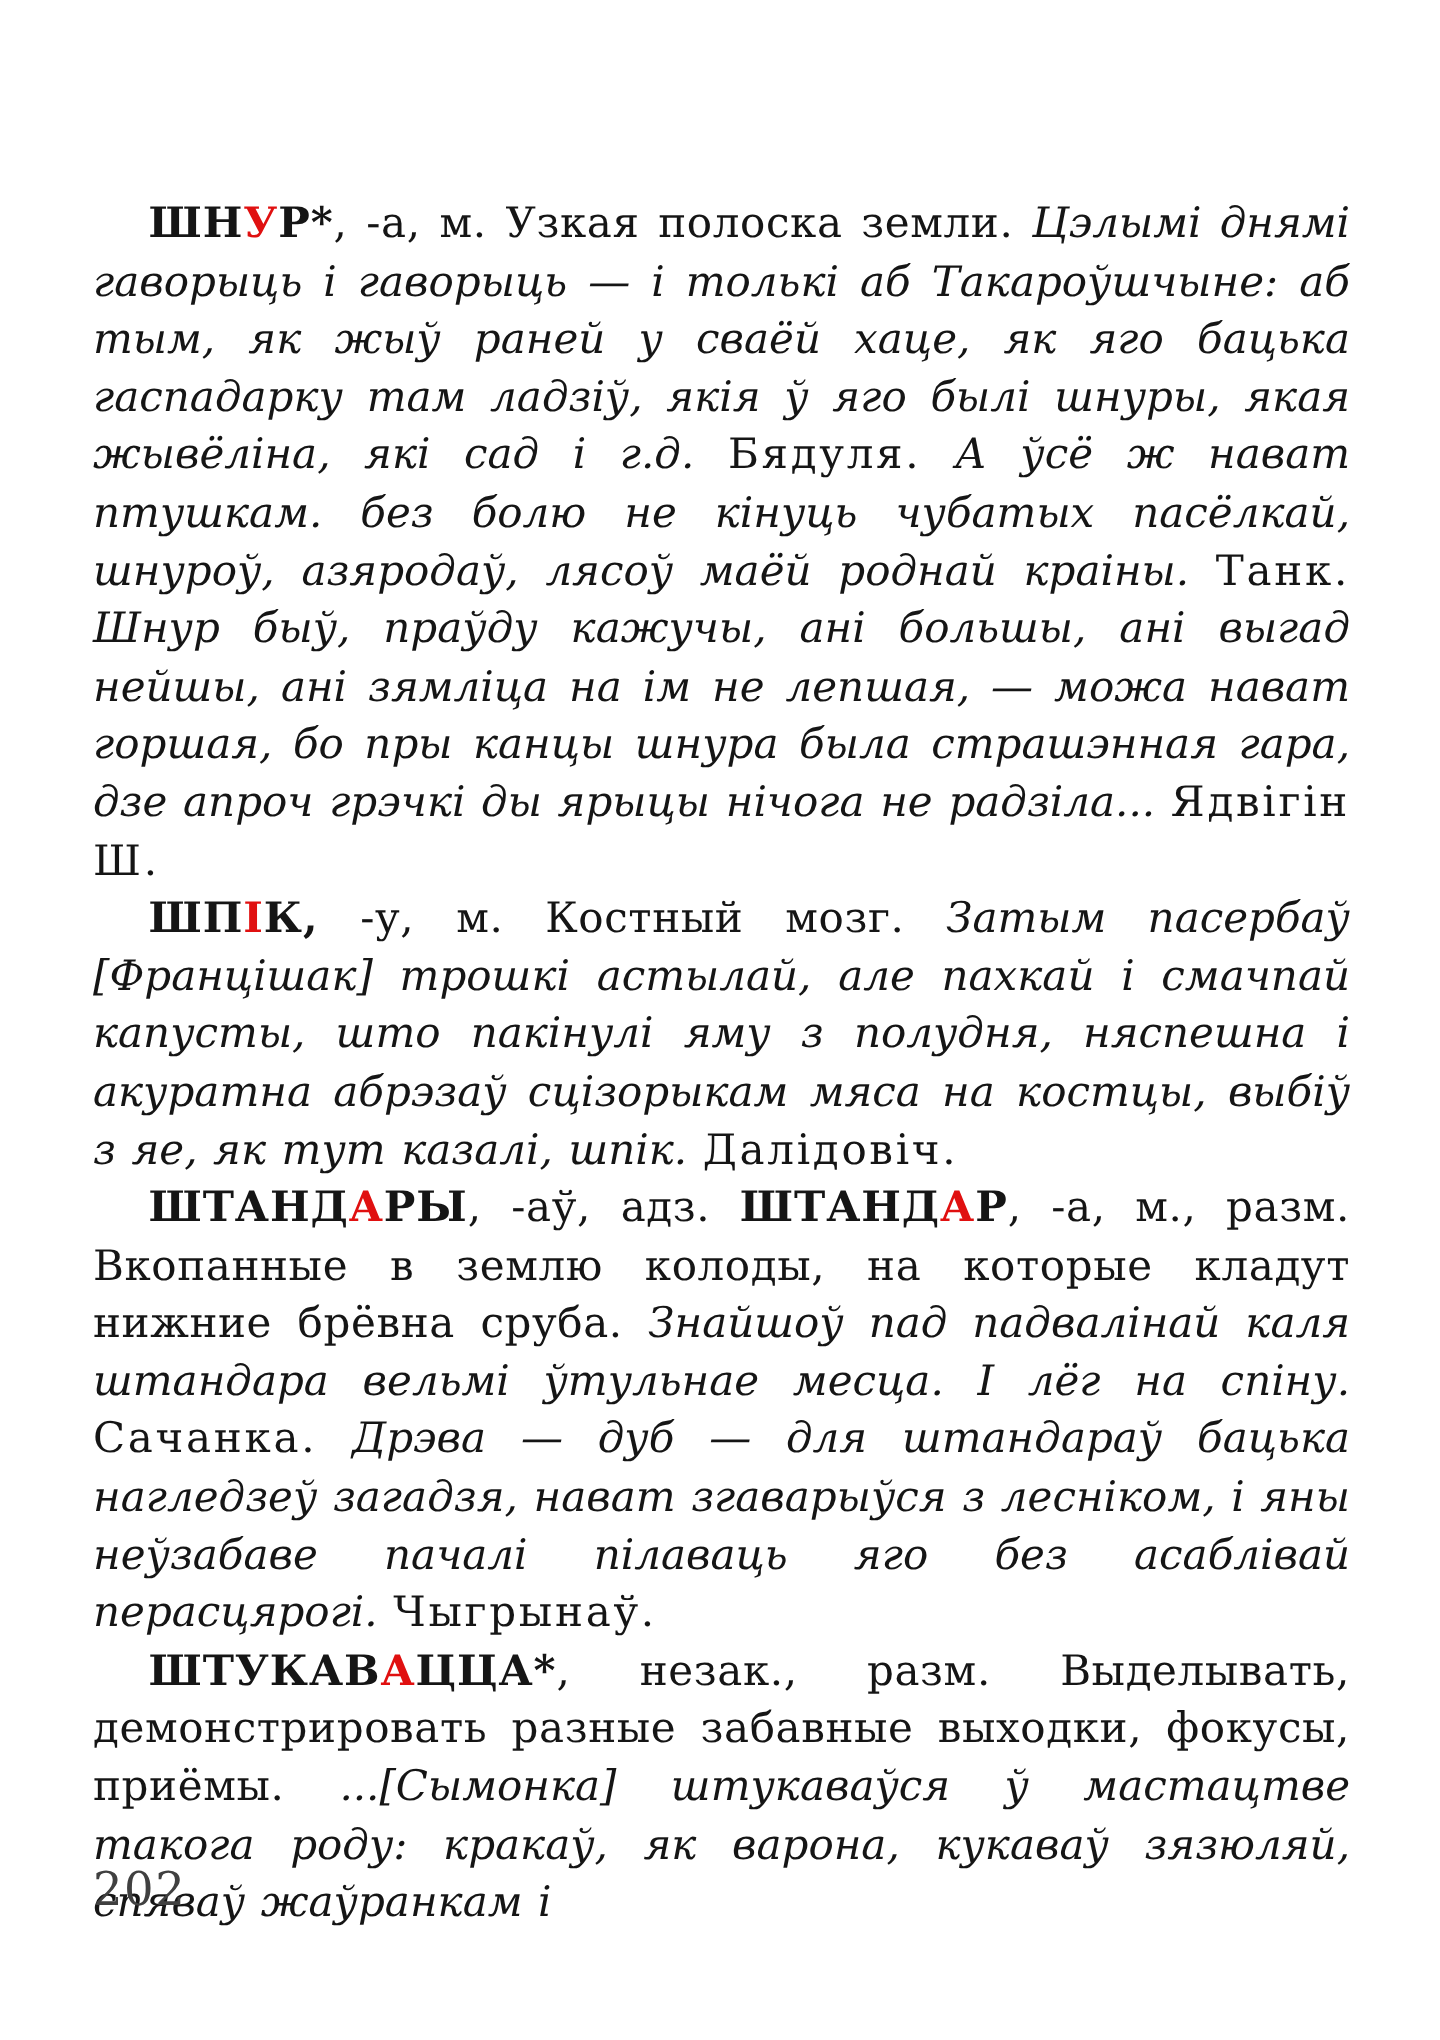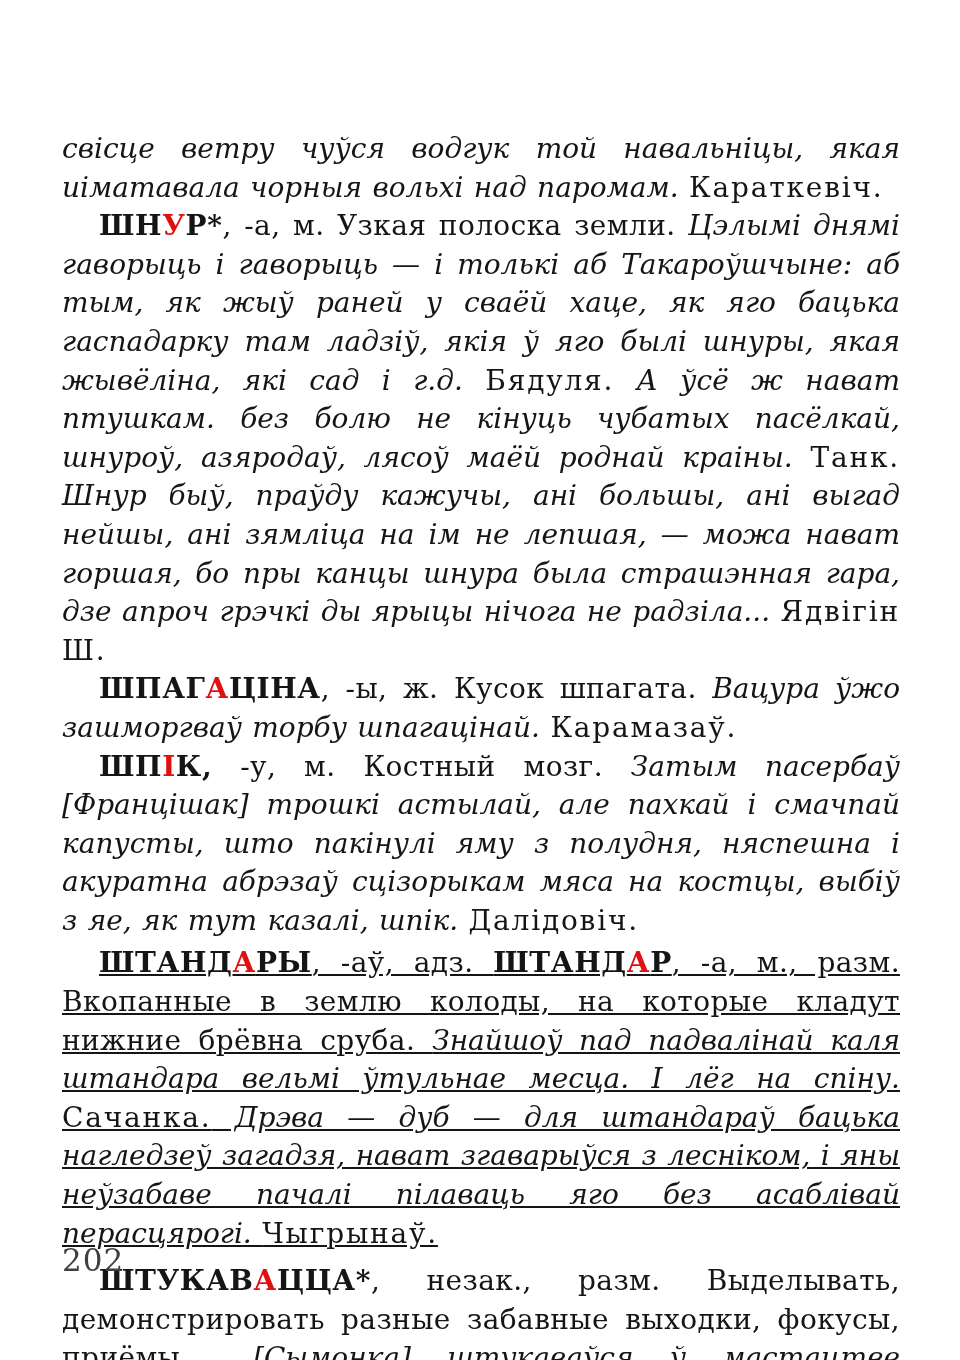--- a/index.html
+++ b/index.html
@@ -53,21 +53,19 @@
     top: 1242px;
     font-size: 31px;
     letter-spacing: 1px;
     color: #404040;
   }
 </style>
 </head>
 <body>
 
 <div class="text-block" id="paragraphs">
-    <p class="para"><span class="run run-italic">свісце ветру чуўся водгук той навальніцы, якая иіматавала чорныя вольхі над паромам. </span><span class="run run-author">Караткевіч.</span></p>
     <p class="para indent"><span class="run run-headword">ШН</span><span class="run run-accent" style="color: rgb(224, 16, 16);">У</span><span class="run run-headword">Р*</span><span class="run run-normal">, -а, м. Узкая полоска земли. </span><span class="run run-italic">Цэлымі днямі гаворыць і гаворыць — і толькі аб Такароўшчыне: аб тым, як жыў раней у сваёй хаце, як яго бацька гаспадарку там ладзіў, якія ў яго былі шнуры, якая жывёліна, які сад і г.д. </span><span class="run run-author">Бядуля.</span><span class="run run-italic"> А ўсё ж нават птушкам. без болю не кінуць чубатых пасёлкай, шнуроў, азяродаў, лясоў маёй роднай краіны. </span><span class="run run-author">Танк.</span><span class="run run-italic"> Шнур быў, праўду кажучы, ані большы, ані выгад нейшы, ані зямліца на ім не лепшая, — можа нават горшая, бо пры канцы шнура была страшэнная гара, дзе апроч грэчкі ды ярыцы нічога не радзіла... </span><span class="run run-author">Ядвігін Ш.</span></p>
-    <p class="para indent"><span class="run run-headword">ШПАГ</span><span class="run run-accent" style="color: rgb(224, 16, 16);">А</span><span class="run run-headword">ЦІНА</span><span class="run run-normal">, -ы, ж. Кусок шпагата. </span><span class="run run-italic">Вацура ўжо зашморгваў торбу шпагацінай. </span><span class="run run-author">Карамазаў.</span></p>
     <p class="para indent"><span class="run run-headword">ШП</span><span class="run run-accent" style="color: rgb(224, 16, 16);">І</span><span class="run run-headword">К,</span><span class="run run-normal"> -у, м. Костный мозг. </span><span class="run run-italic">Затым пасербаў [Францішак] трошкі астылай, але пахкай і смачпай капусты, што пакінулі яму з полудня, няспешна і акуратна абрэзаў сцізорыкам мяса на костцы, выбіў з яе, як тут казалі, шпік. </span><span class="run run-author">Далідовіч.</span></p>
     <p class="para indent"><span class="run run-headword">ШТАНД</span><span class="run run-accent" style="color: rgb(224, 16, 16);">А</span><span class="run run-headword">РЫ</span><span class="run run-normal">, -аў, адз. </span><span class="run run-headword">ШТАНД</span><span class="run run-accent" style="color: rgb(224, 16, 16);">А</span><span class="run run-headword">Р</span><span class="run run-normal">, -а, м., разм. Вкопанные в землю колоды, на которые кладут нижние брёвна сруба. </span><span class="run run-italic">Знайшоў пад падвалінай каля штандара вельмі ўтульнае месца. І лёг на спіну. </span><span class="run run-author">Сачанка.</span><span class="run run-italic"> Дрэва — дуб — для штандараў бацька нагледзеў загадзя, нават згаварыўся з лесніком, і яны неўзабаве пачалі пілаваць яго без асаблівай перасцярогі. </span><span class="run run-author">Чыгрынаў.</span></p>
     <p class="para indent"><span class="run run-headword">ШТУКАВ</span><span class="run run-accent" style="color: rgb(224, 16, 16);">А</span><span class="run run-headword">ЦЦА*</span><span class="run run-normal">, незак., разм. Выделывать, демонстрировать разные забавные выходки, фокусы, приёмы. </span><span class="run run-italic">...[Сымонка] штукаваўся ў мастацтве такога роду: кракаў, як варона, кукаваў зязюляй, спяваў жаўранкам і</span></p>
   </div>
 
 <div class="page-number">202</div>
 
 </body></html>

